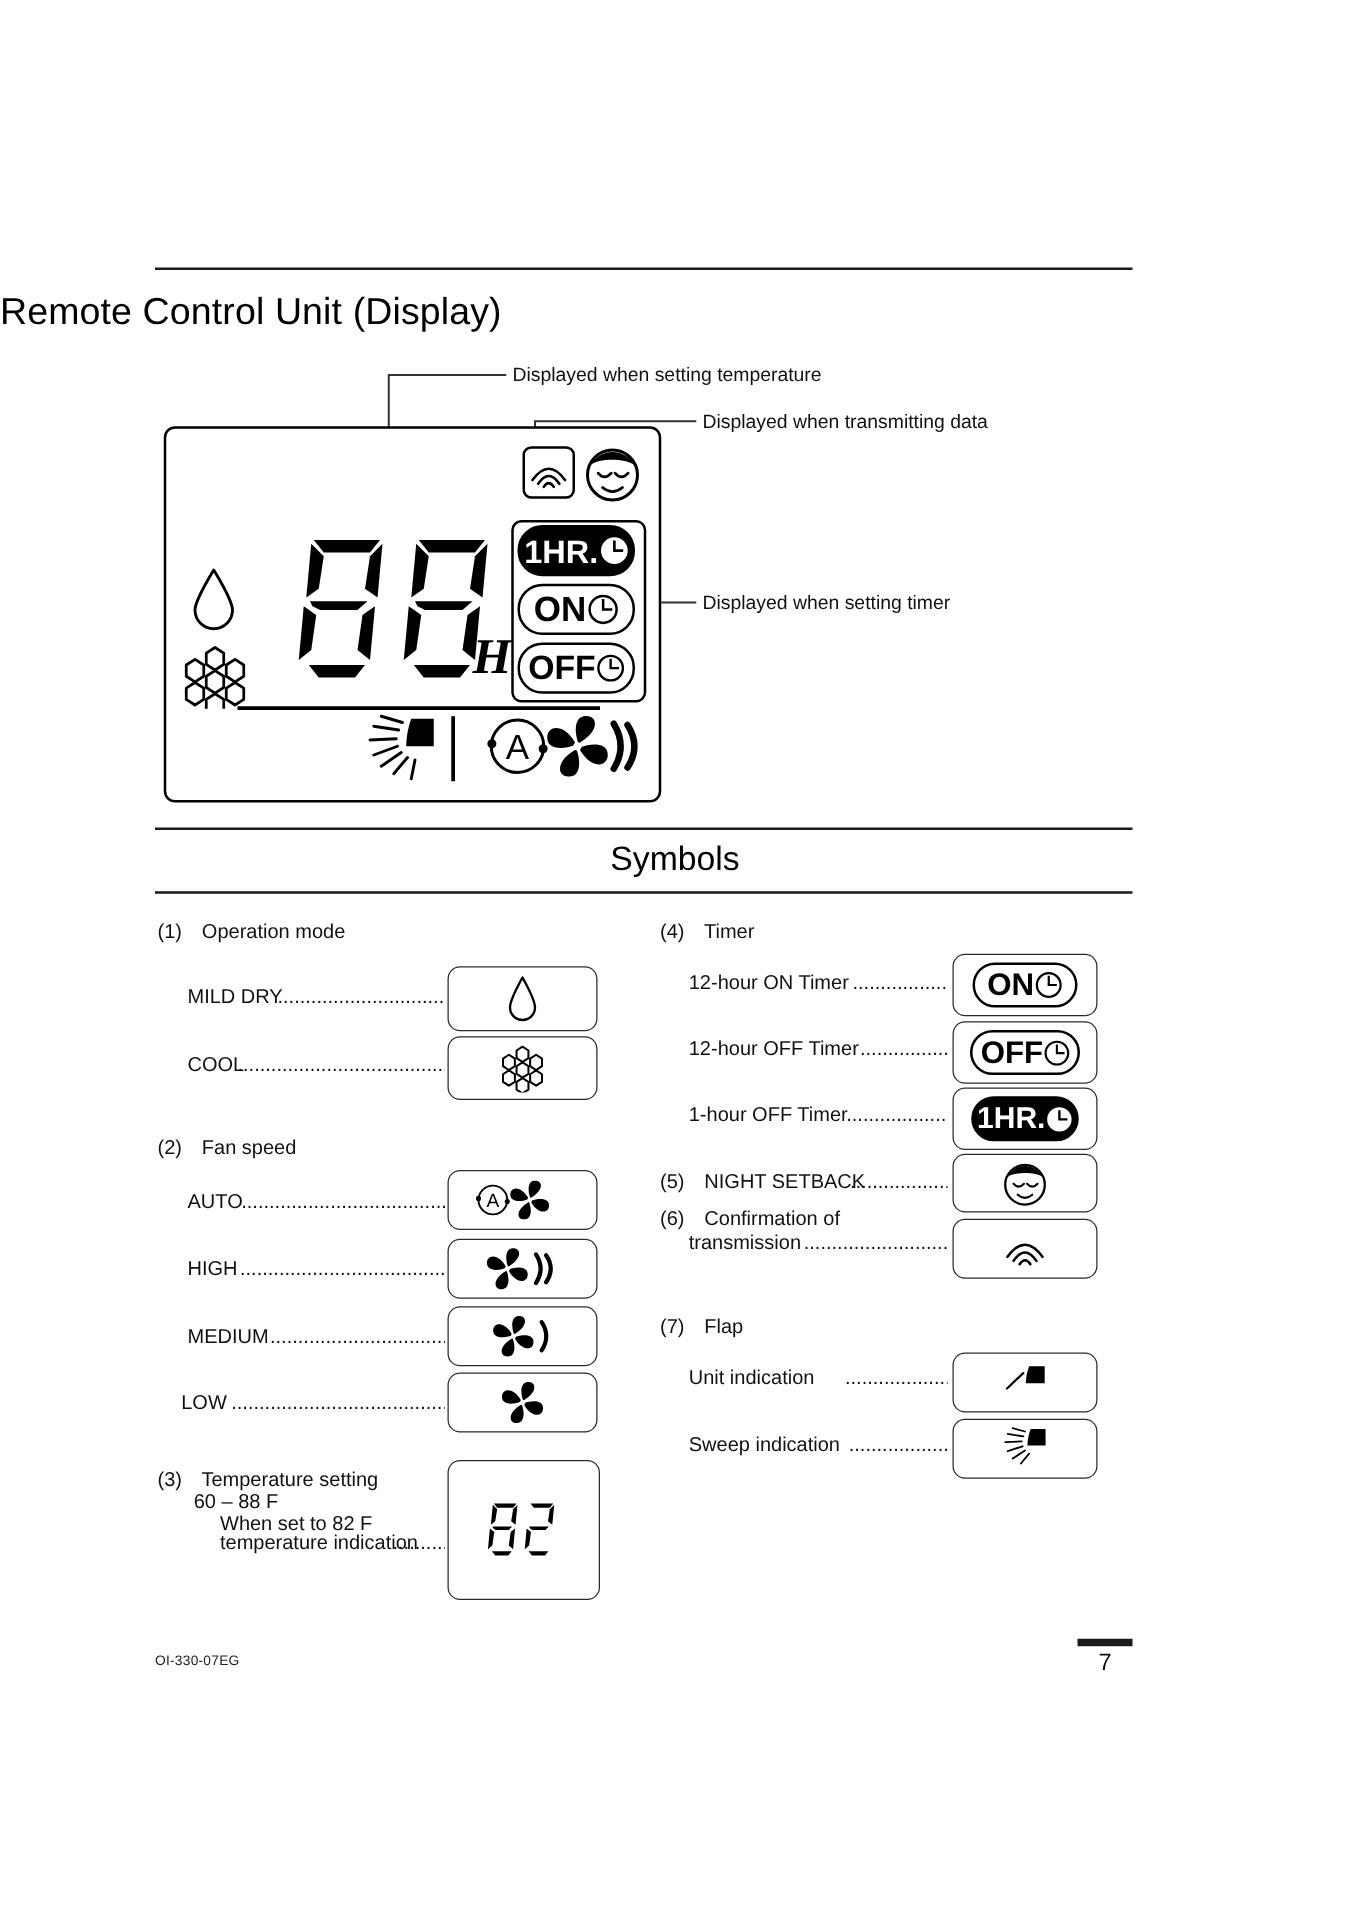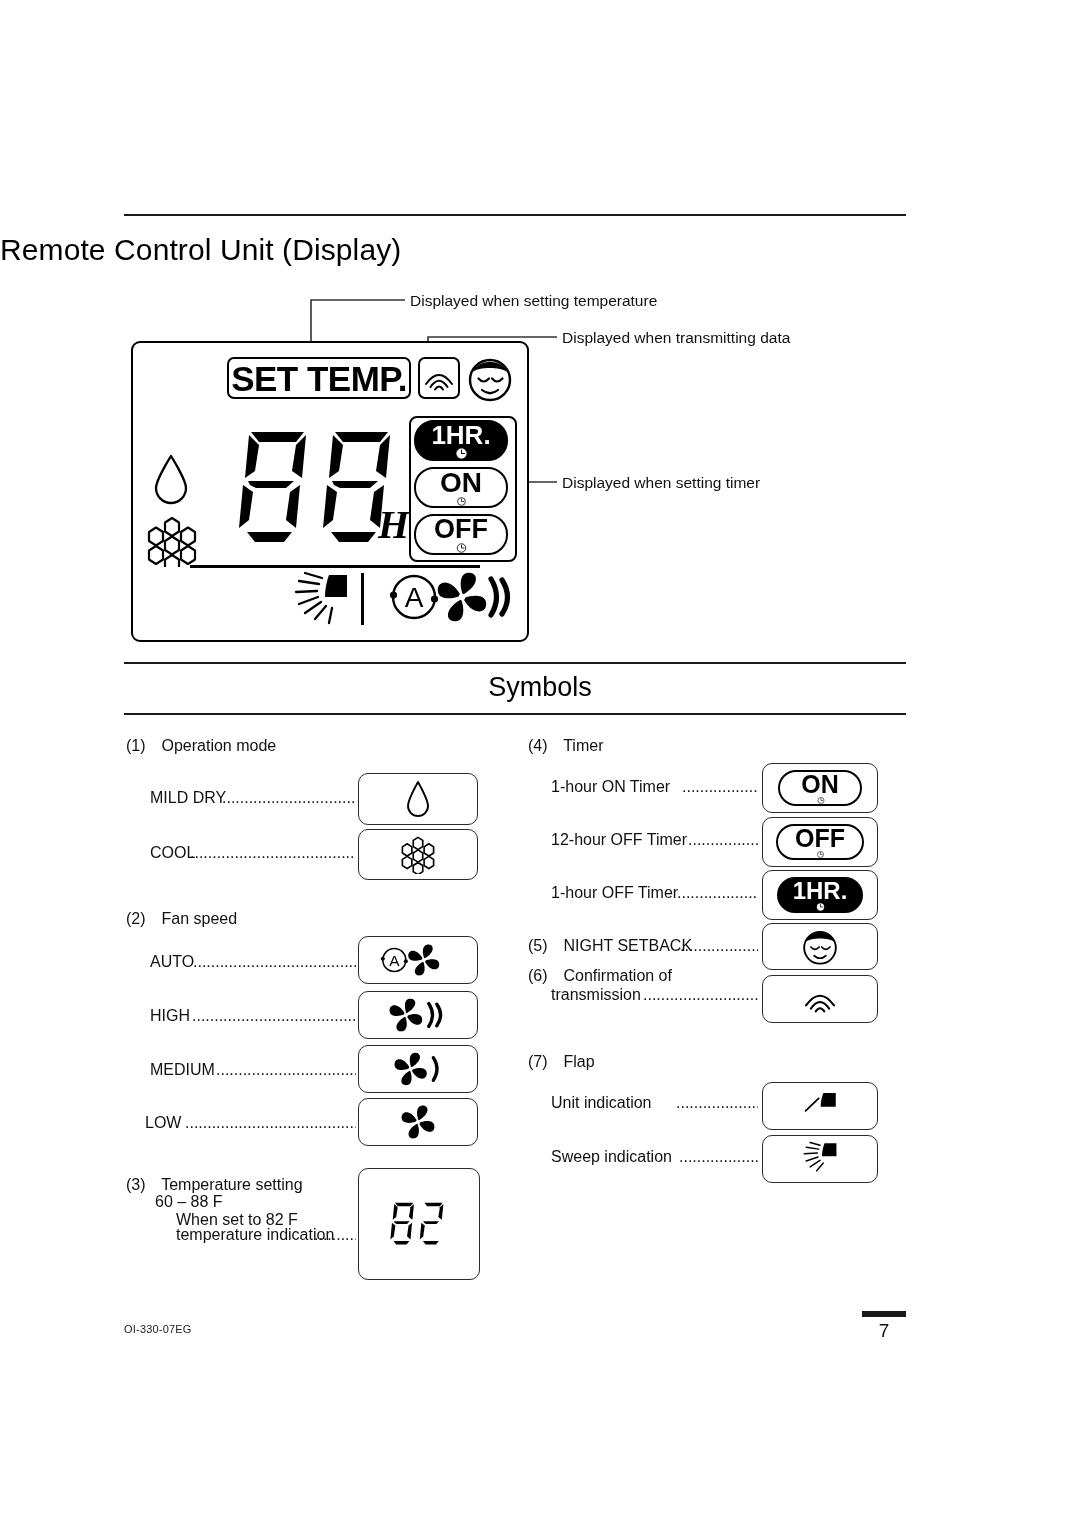--- a/index.html
+++ b/index.html
@@ -27,21 +27,21 @@
          display:flex;align-items:center;justify-content:center;box-sizing:border-box;}
 
   .settemp{font-weight:bold;font-size:35px;letter-spacing:-.5px;line-height:1;
            font-family:"Liberation Sans",sans-serif;}
 
   .hsuf{position:absolute;font-style:italic;font-weight:bold;
         font-family:"Liberation Serif","DejaVu Serif",serif;}
 
   
   .tb{position:absolute;box-sizing:border-box;display:flex;align-items:center;
-      justify-content:center;border:2.2px solid #000;border-radius:20px;flex-direction:column;}
+      justify-content:center;border:2.2px solid #000;border-radius:20px;}
   .tb span{font-weight:bold;font-family:"Liberation Sans",sans-serif;line-height:1;}
 
   
   .grp{position:absolute;font-size:16px;color:#111;white-space:nowrap;}
   .row-lbl{position:absolute;font-size:16px;color:#111;white-space:nowrap;}
   .dots{position:absolute;font-size:16px;color:#111;overflow:hidden;white-space:nowrap;}
 
   .sbox{position:absolute;border:1.6px solid #2b2b2b;border-radius:10px;background:#fff;
         box-sizing:border-box;display:flex;align-items:center;justify-content:center;}
 
@@ -67,23 +67,20 @@
       <path d="M405 30 H311 V104"></path>
 
       <path d="M557 67 H428 V107"></path>
 
       <path d="M557 212 H513"></path>
     </g>
   </svg>
 
   <div class="lcd" style="left:131px;top:341px;width:394px;height:297px;">
 
-    <div class="badge" style="left:94px;top:14px;width:184px;height:42px;">
-      <div class="settemp">SET TEMP.</div>
-    </div>
 
     <div class="badge" style="left:285px;top:14px;width:42px;height:42px;">
       <svg width="32" height="26" viewBox="0 0 32 26">
         <g fill="none" stroke="#000" stroke-width="2.1" stroke-linecap="round">
           <path d="M3 19 Q16 1 29 19"></path>
           <path d="M7.5 22 Q16 9.5 24.5 22"></path>
           <path d="M12 24.5 Q16 18.5 20 24.5"></path>
         </g>
       </svg>
     </div>
@@ -356,21 +353,21 @@
       </g>
     </svg>
   </div>
 
   <div class="grp" style="left:528px;top:737px;">
     <span>(4)</span>
     <span style="display:inline-block;width:7px;"></span>
     <span>Timer</span>
   </div>
 
-  <div class="row-lbl" style="left:551px;top:778px;">1-hour ON Timer</div>
+  <div class="row-lbl" style="left:551px;top:778px;">12-hour ON Timer</div>
   <div class="dots" style="left:682px;top:778px;width:76px;">.................</div>
   <div class="sbox" style="left:762px;top:763px;width:116px;height:50px;">
     <div class="tb" style="position:relative;left:0;top:0;width:84px;height:36px;border-width:2px;">
 
       <span style="font-size:25px;">ON</span>
       <svg width="22" height="22" viewBox="0 0 25 25" style="margin-left:1px;">
         <circle cx="12.5" cy="12.5" r="10.8" fill="#fff" stroke="#000" stroke-width="2"></circle>
         <path d="M12.5 5.2 V12.5 H18.8" fill="none" stroke="#000" stroke-width="2" stroke-linecap="square"></path>
       </svg>
     </div>

